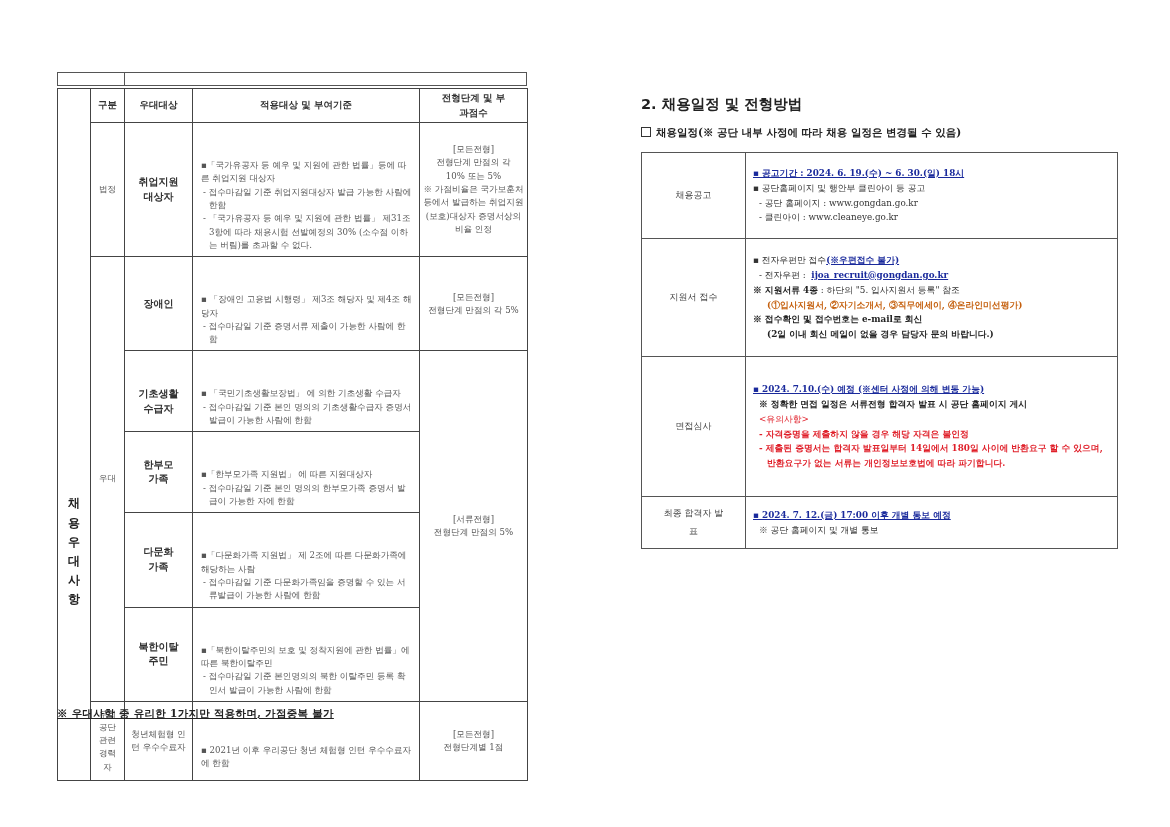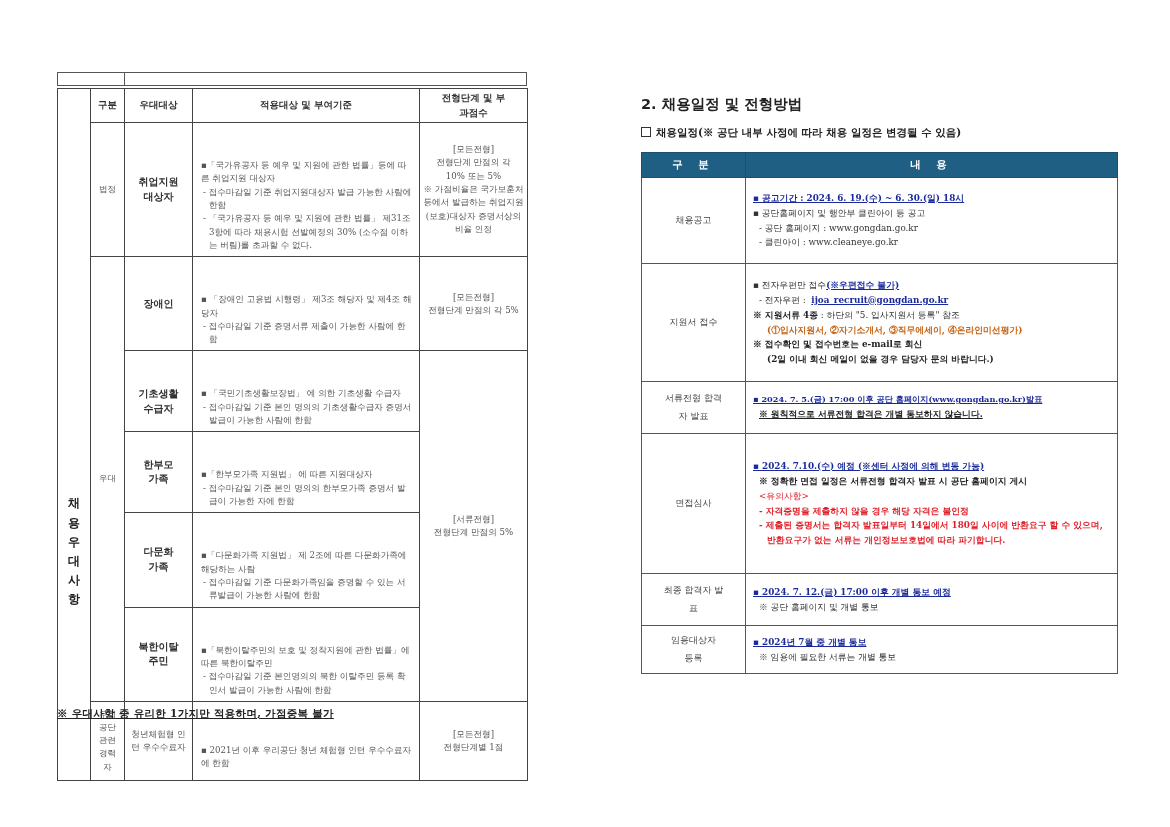--- a/index.html
+++ b/index.html
@@ -154,24 +154,20 @@
 <div class="sec-sub">
   <span class="box"></span><span>채용일정(※ 공단 내부 사정에 따라 채용 일정은 변경될 수 있음)</span>
 </div>
 
 <table class="rt">
   <colgroup>
       <col style="width:104px">
       <col>
     </colgroup>
   <tbody>
-      <tr>
-    <th>구 분</th>
-    <th>내 용</th>
-  </tr>
 
   <tr style="height:86px">
     <td class="lbl">채용공고</td>
     <td class="cnt">
       <span class="line blue">▪ 공고기간 : 2024. 6. 19.(수) ~ 6. 30.(일) 18시</span>
       <span class="line">▪ 공단홈페이지 및 행안부 클린아이 등 공고</span>
       <span class="line ind">- 공단 홈페이지 : www.gongdan.go.kr</span>
       <span class="line ind">- 클린아이 : www.cleaneye.go.kr</span>
     </td>
   </tr>
@@ -181,49 +177,35 @@
     <td class="cnt">
       <span class="line"><span>▪ 전자우편만 접수</span><span class="blue">(※우편접수 불가)</span></span>
       <span class="line ind"><span>- 전자우편 : </span>&nbsp;<span class="link">ijoa_recruit@gongdan.go.kr</span></span>
       <span class="line"><span class="bold">※ 지원서류 4종</span><span> : 하단의 "5. 입사지원서 등록" 참조</span></span>
       <span class="line ind2 orange">(①입사지원서, ②자기소개서, ③직무에세이, ④온라인미선평가)</span>
       <span class="line bold">※ 접수확인 및 접수번호는 e-mail로 회신</span>
       <span class="line ind2 bold">(2일 이내 회신 메일이 없을 경우 담당자 문의 바랍니다.)</span>
     </td>
   </tr>
 
-  <tr style="height:52px">
-    <td class="lbl"><span style="display:inline-block;width:60px;">서류전형 합격자 발표</span></td>
-    <td class="cnt">
-      <span class="line blue" style="font-size:8.2px">▪ 2024. 7. 5.(금) 17:00 이후 공단 홈페이지(www.gongdan.go.kr)발표</span>
-      <span class="line ind bold ul">※ 원칙적으로 서류전형 합격은 개별 통보하지 않습니다.</span>
-    </td>
-  </tr>
 
   <tr style="height:140px">
     <td class="lbl">면접심사</td>
     <td class="cnt">
       <span class="line blue">▪ 2024. 7.10.(수) 예정 (※센터 사정에 의해 변동 가능)</span>
       <span class="line ind bold">※ 정확한 면접 일정은 서류전형 합격자 발표 시 공단 홈페이지 게시</span>
       <span class="line ind red" style="font-weight:normal">&lt;유의사항&gt;</span>
       <span class="line ind red">- 자격증명을 제출하지 않을 경우 해당 자격은 불인정</span>
       <span class="hang red">- 제출된 증명서는 합격자 발표일부터 14일에서 180일 사이에 반환요구 할 수 있으며, 반환요구가 없는 서류는 개인정보보호법에 따라 파기합니다.</span>
     </td>
   </tr>
 
   <tr style="height:52px">
     <td class="lbl"><span style="display:inline-block;width:60px;">최종 합격자 발표</span></td>
     <td class="cnt">
       <span class="line blue">▪ 2024. 7. 12.(금) 17:00 이후 개별 통보 예정</span>
       <span class="line ind">※ 공단 홈페이지 및 개별 통보</span>
     </td>
   </tr>
 
-  <tr style="height:48px">
-    <td class="lbl"><span style="display:inline-block;width:50px;">임용대상자 등록</span></td>
-    <td class="cnt">
-      <span class="line blue">▪ 2024년 7월 중 개별 통보</span>
-      <span class="line ind">※ 임용에 필요한 서류는 개별 통보</span>
-    </td>
-  </tr>
 
 </tbody>
   </table>
 
 </body></html>

